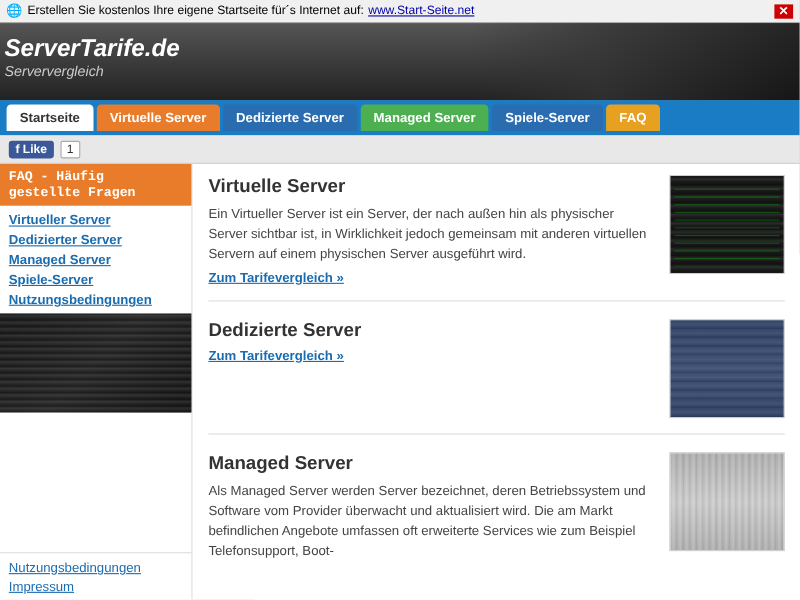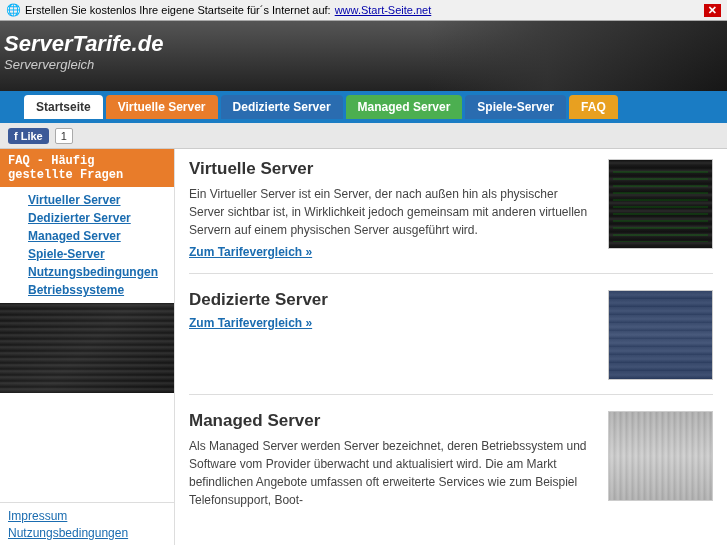--- a/index.html
+++ b/index.html
@@ -56,21 +56,21 @@
       color: #ccc;
       font-size: 13px;
       font-style: italic;
       position: relative;
       z-index: 1;
     }
     .nav-bar {
       background: #1a7cc4;
       display: flex;
       align-items: center;
-      padding: 0 24px;
+      padding: 0 6px;
       gap: 3px;
       height: 32px;
     }
     .nav-tab {
       padding: 5px 12px;
       font-size: 12px;
       font-weight: bold;
       color: #fff;
       cursor: pointer;
       border-radius: 4px 4px 0 0;
@@ -134,21 +134,20 @@
       font-size: 12px;
       padding: 5px 8px;
       cursor: pointer;
       font-family: Liberation Mono, monospace;
     }
     .sidebar-links {
       padding: 6px 8px;
       display: flex;
       flex-direction: column;
       gap: 4px;
-      margin-left: 20px;
     }
     .sidebar-link {
       color: #1a6cb0;
       font-size: 12px;
       font-weight: bold;
       text-decoration: underline;
       cursor: pointer;
     }
     .sidebar-img {
       width: 100%;
@@ -316,28 +315,27 @@
 <div class="main-layout">
 
   <div class="sidebar">
     <div class="sidebar-faq">FAQ - Häufig gestellte Fragen</div>
     <div class="sidebar-links">
       <a class="sidebar-link">Virtueller Server</a>
       <a class="sidebar-link">Dedizierter Server</a>
       <a class="sidebar-link">Managed Server</a>
       <a class="sidebar-link">Spiele-Server</a>
       <a class="sidebar-link">Nutzungsbedingungen</a>
-      <a class="sidebar-link">Betriebssysteme</a>
     </div>
     <div class="sidebar-img">
       <div class="sidebar-img-inner"></div>
     </div>
     <div class="sidebar-footer">
+      <a class="sidebar-footer-link">Nutzungsbedingungen</a>
       <a class="sidebar-footer-link">Impressum</a>
-      <a class="sidebar-footer-link">Nutzungsbedingungen</a>
     </div>
   </div>
 
   <div class="content-area">
 
     <div class="content-section">
       <div class="content-text">
         <div class="section-title">Virtuelle Server</div>
         <div class="section-body">Ein Virtueller Server ist ein Server, der nach außen hin als physischer Server sichtbar ist, in Wirklichkeit jedoch gemeinsam mit anderen virtuellen Servern auf einem physischen Server ausgeführt wird.</div>
         <a class="section-link">Zum Tarifevergleich »</a>

